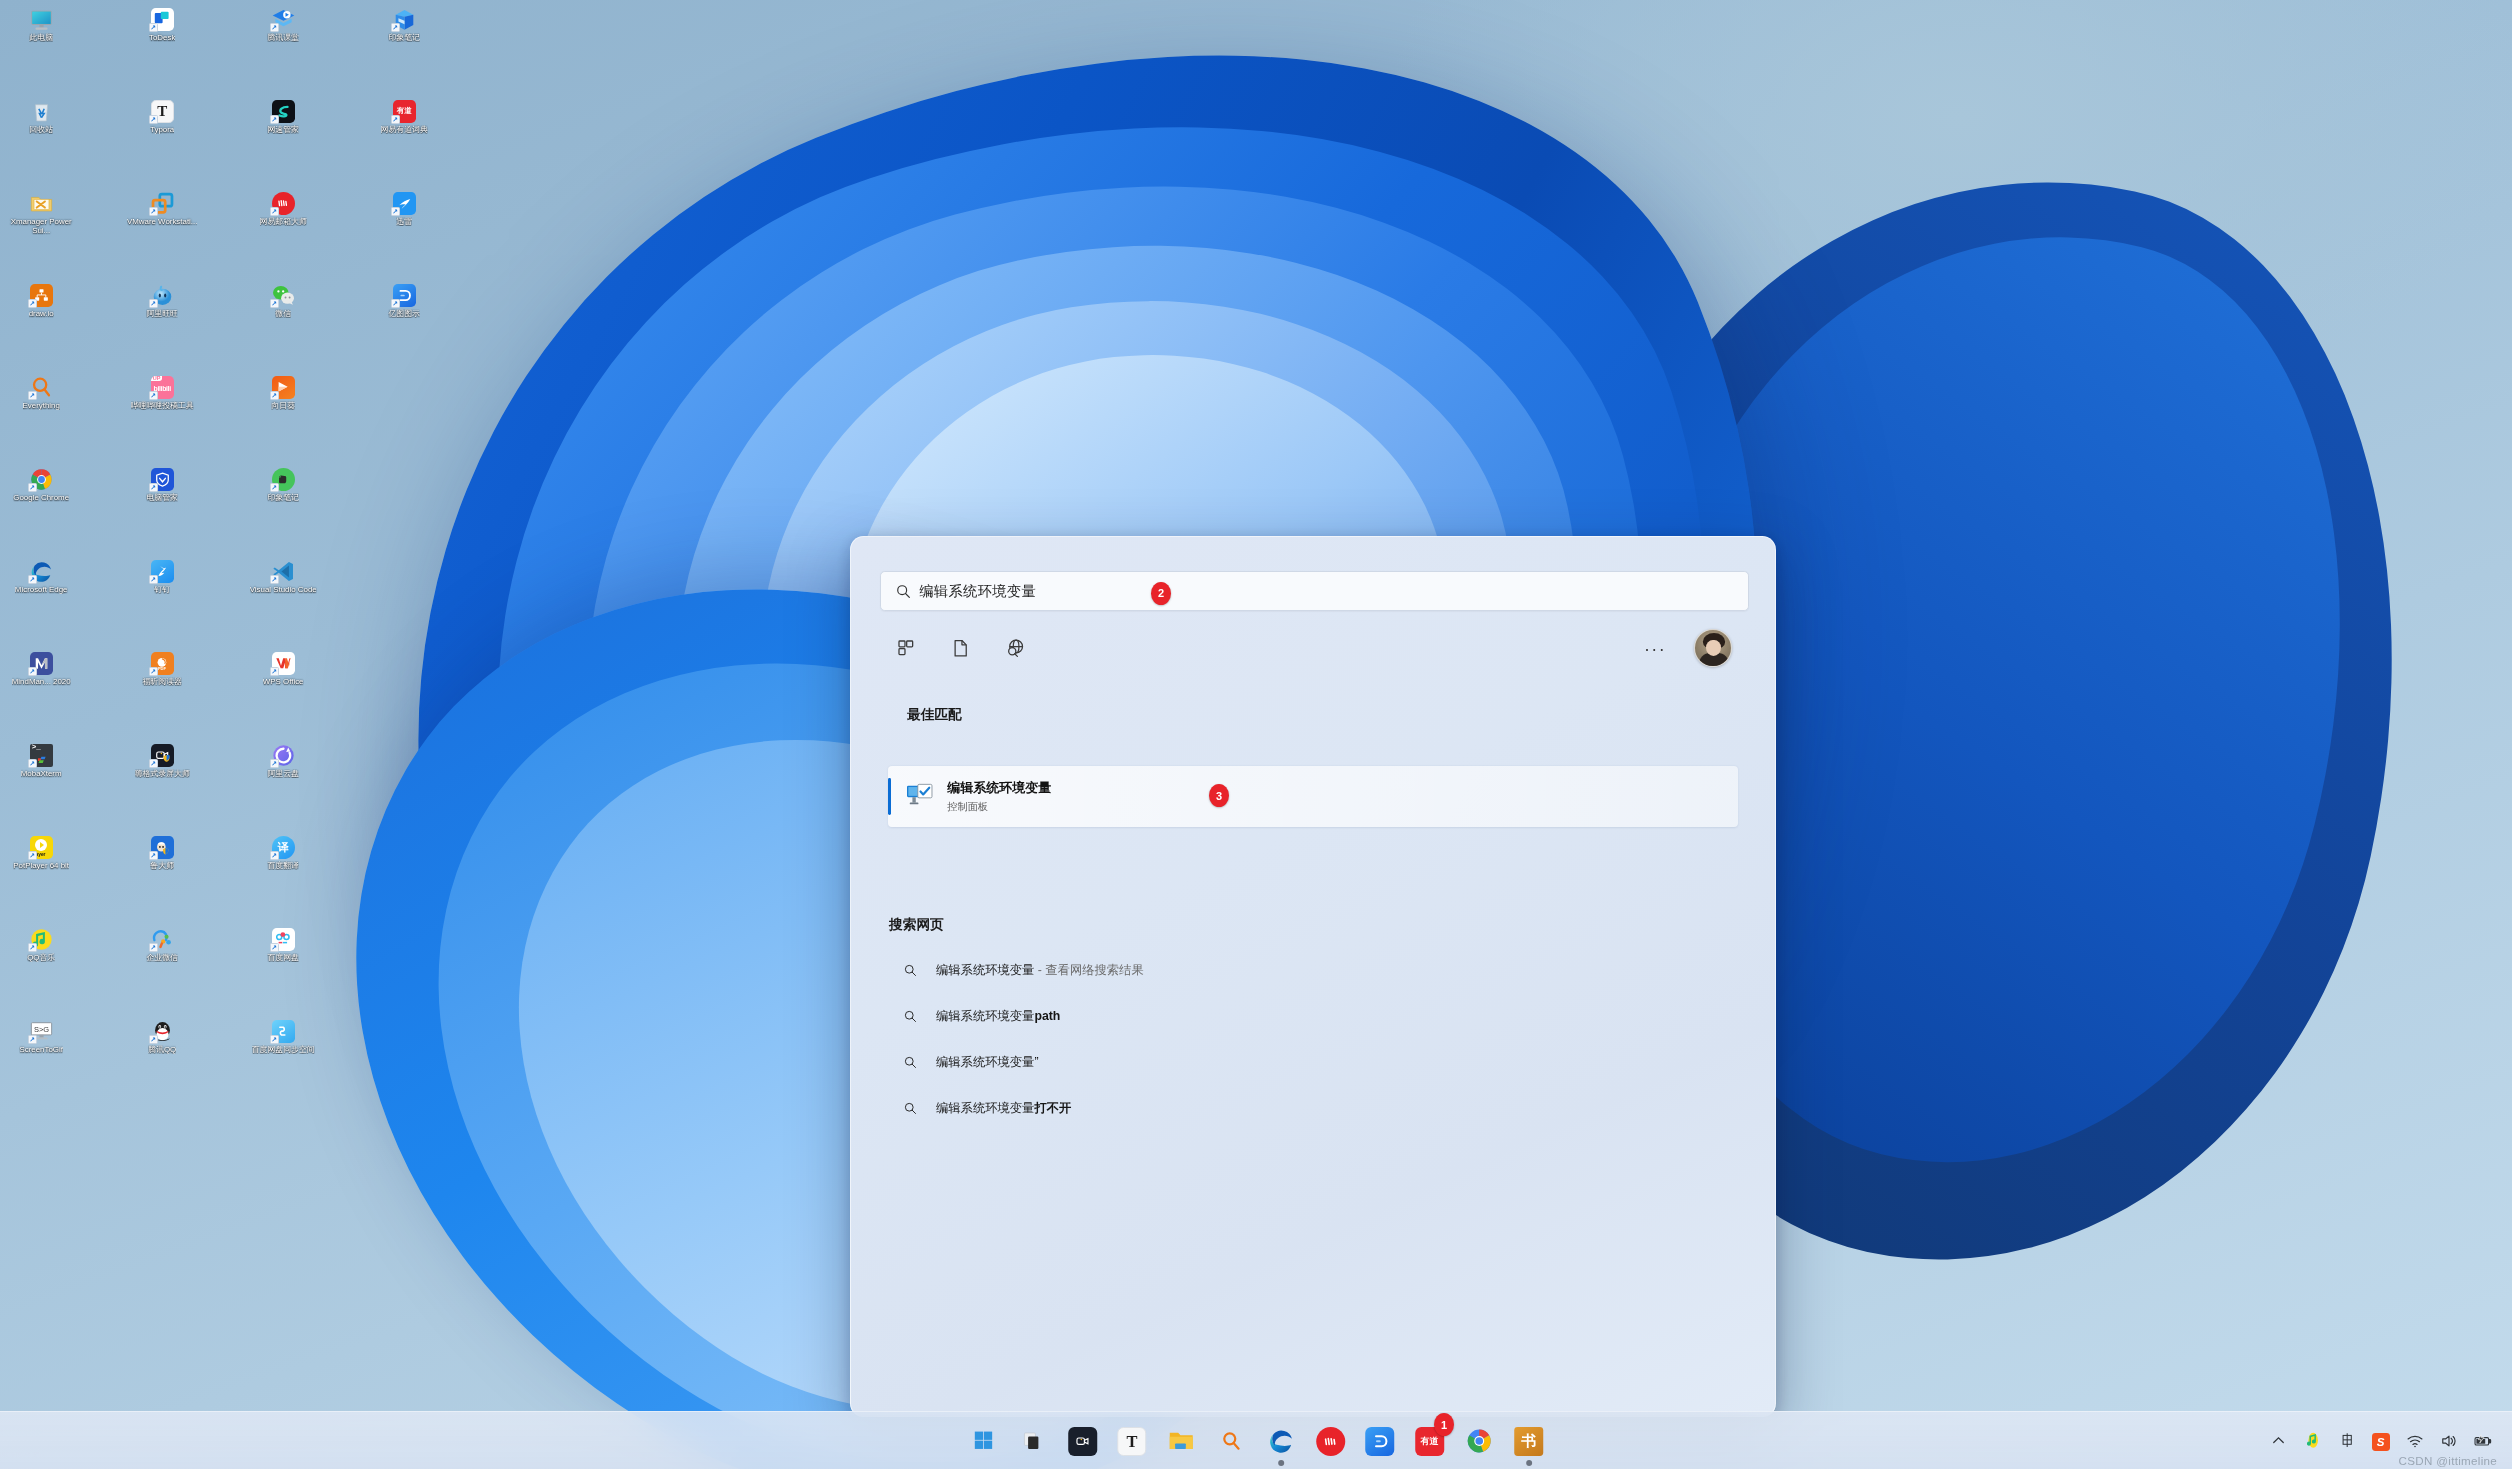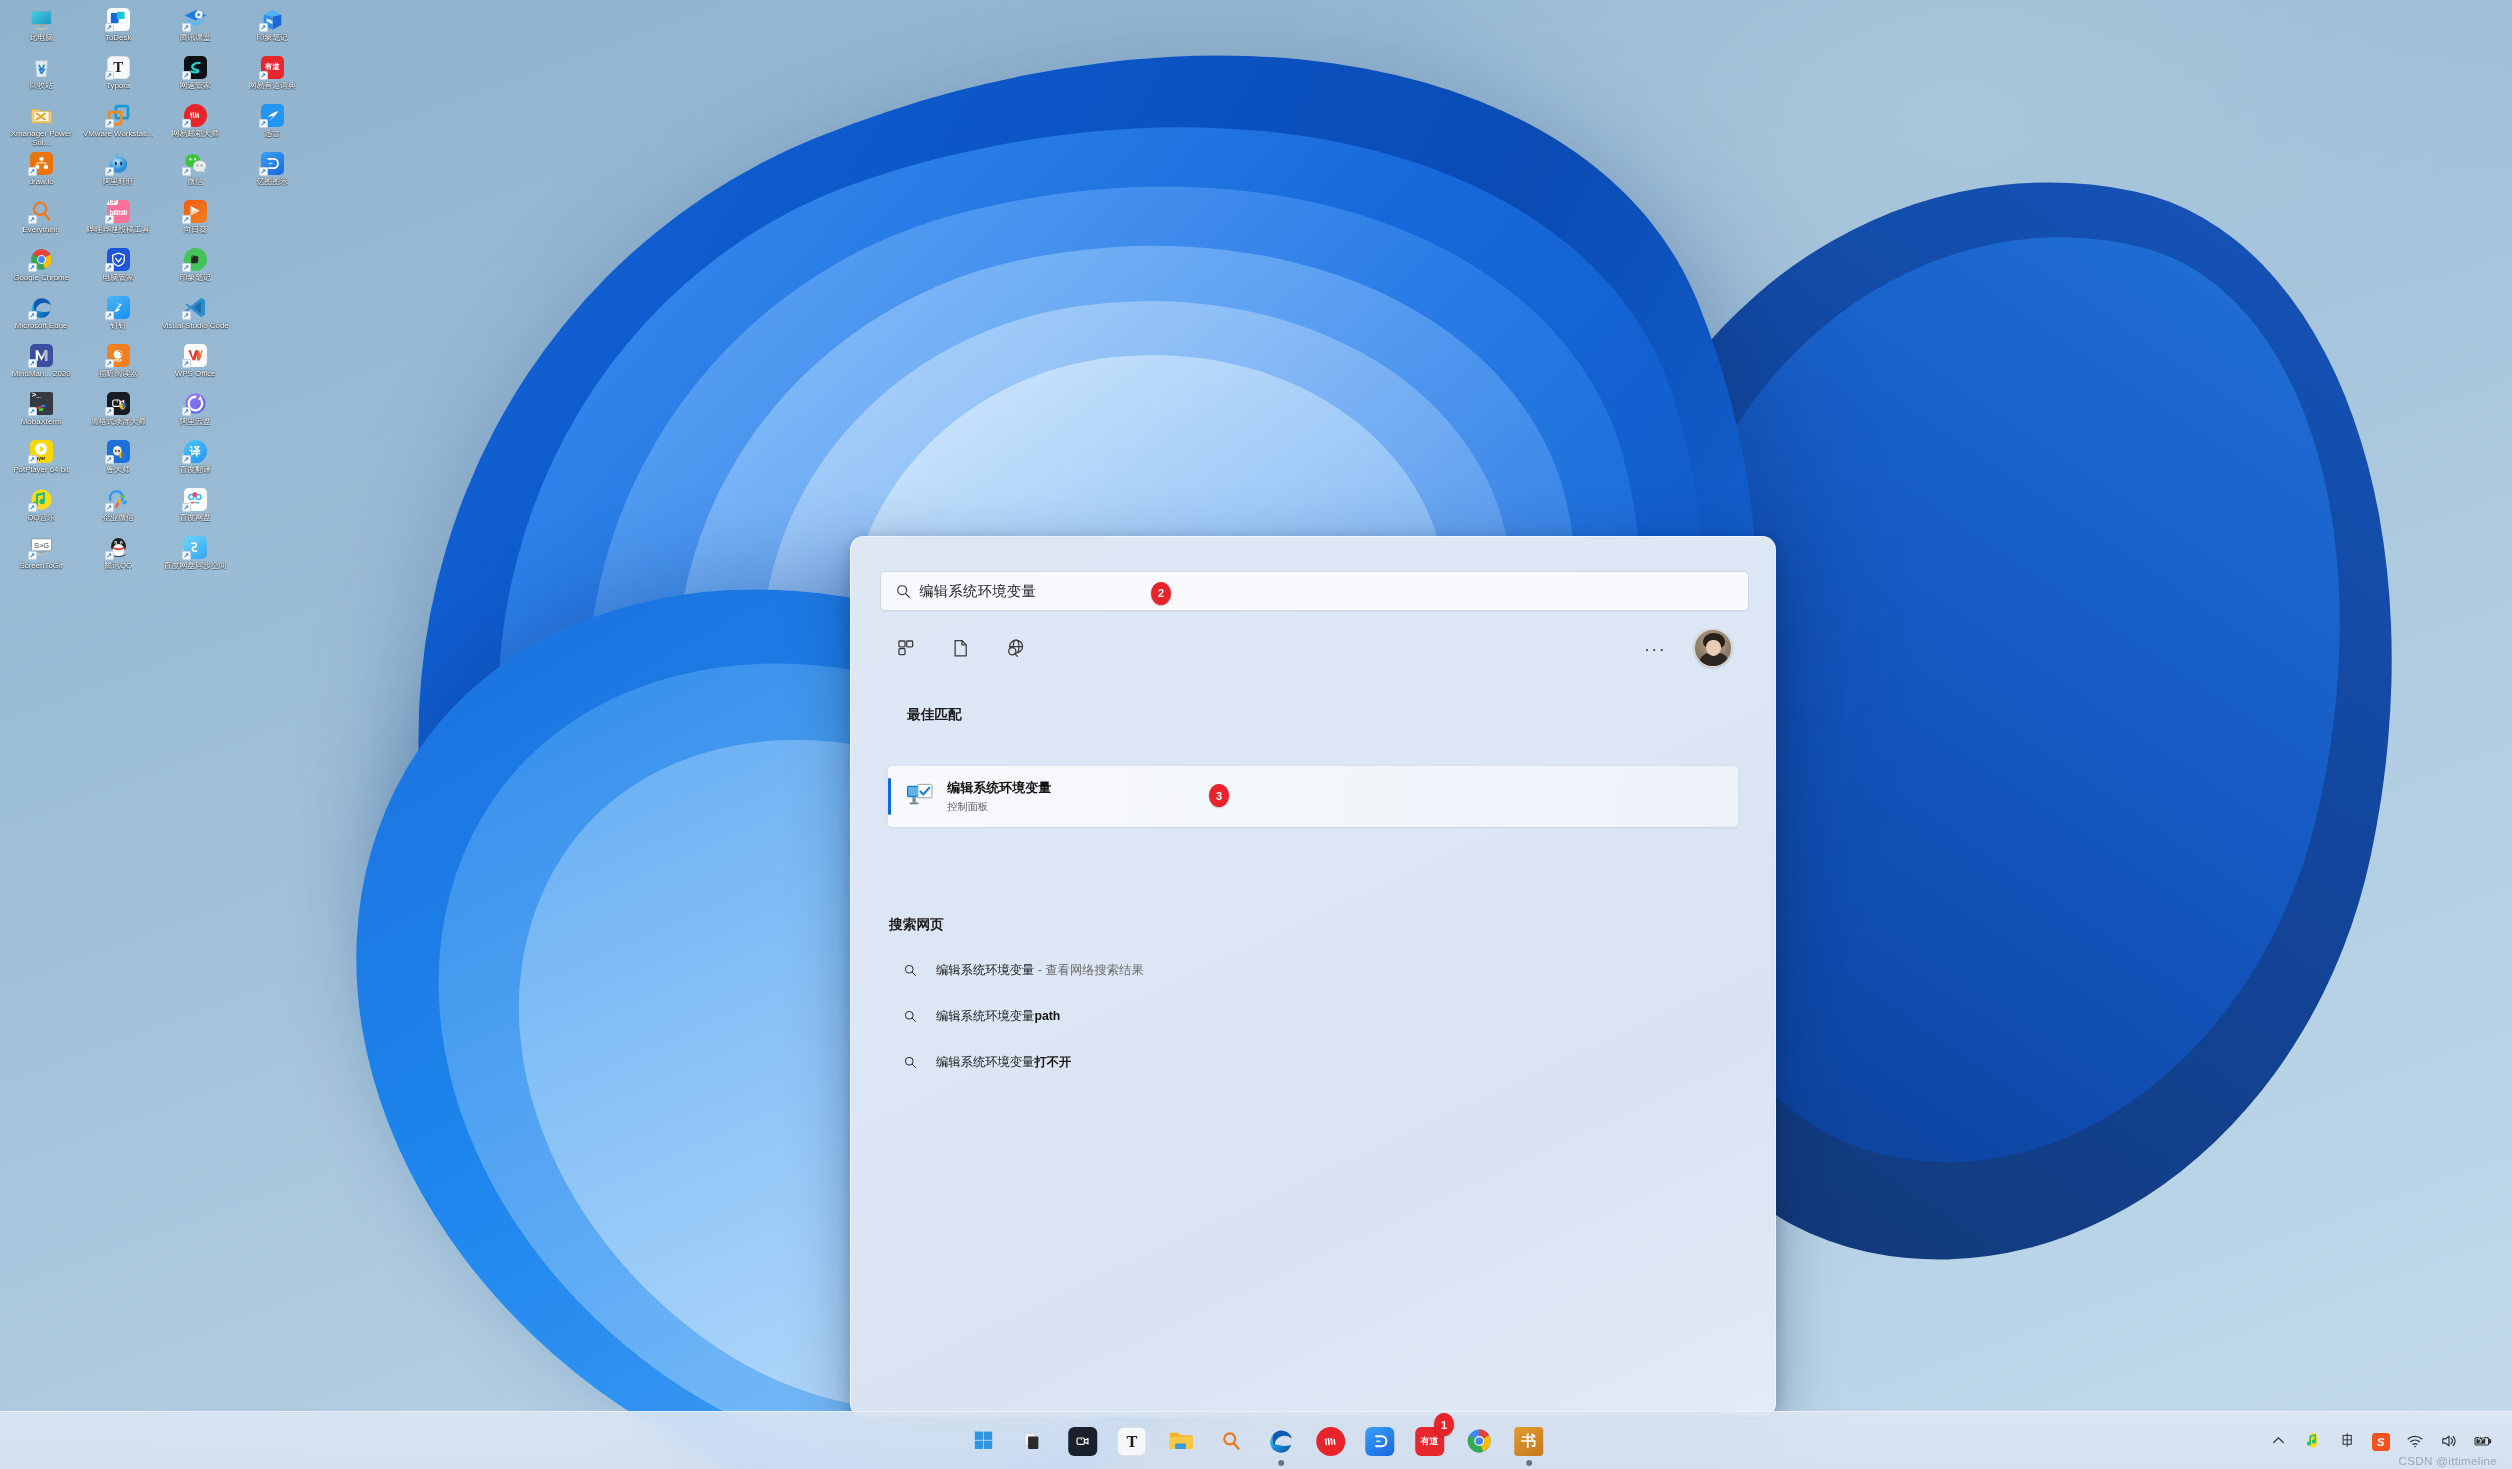--- a/index.html
+++ b/index.html
@@ -66,20 +66,21 @@
   
   #desktop-icons {
     position: absolute; left: 0; top: 4.1px;
     width: 328px;
     display: grid;
     grid-template-columns: repeat(4, 77px);
     grid-auto-rows: 48px;
     column-gap: 0; row-gap: 0;
     padding-left: 2.7px;
     z-index: 5;
+    gap: 44px;
   }
   .dicon {
     width: 77px; height: 48px;
     display: flex; flex-direction: column; align-items: center;
     padding-top: 2.7px;
     cursor: default;
   }
   .dicon .glyph {
     width: 24.6px; height: 24.6px;
     position: relative;
@@ -897,20 +898,27 @@
             <circle cx="10" cy="10" r="6.2"></circle>
             <line x1="14.6" y1="14.6" x2="20" y2="20" stroke-linecap="round"></line>
           </svg></span>
         <span class="wtxt"><span>编辑系统环境变量</span><b>path</b></span>
       </div>
       <div class="web-item">
         <span class="wicon"><svg viewBox="0 0 24 24" width="15" height="15" fill="none" stroke="#2b2b2b" stroke-width="1.6">
             <circle cx="10" cy="10" r="6.2"></circle>
             <line x1="14.6" y1="14.6" x2="20" y2="20" stroke-linecap="round"></line>
           </svg></span>
+        <span class="wtxt"><span>编辑系统环境变量”</span></span>
+      </div>
+      <div class="web-item">
+        <span class="wicon"><svg viewBox="0 0 24 24" width="15" height="15" fill="none" stroke="#2b2b2b" stroke-width="1.6">
+            <circle cx="10" cy="10" r="6.2"></circle>
+            <line x1="14.6" y1="14.6" x2="20" y2="20" stroke-linecap="round"></line>
+          </svg></span>
         <span class="wtxt"><span>编辑系统环境变量</span><b>打不开</b></span>
       </div>
     </div>
 </div>
 
 <div id="taskbar">
   <div id="tb-center">
       <div class="tb-btn">
         <span><svg viewBox="0 0 26 26" width="20.5" height="20.5">
             <rect x="2" y="2" width="10.5" height="10.5" fill="#2e95e0"></rect>

